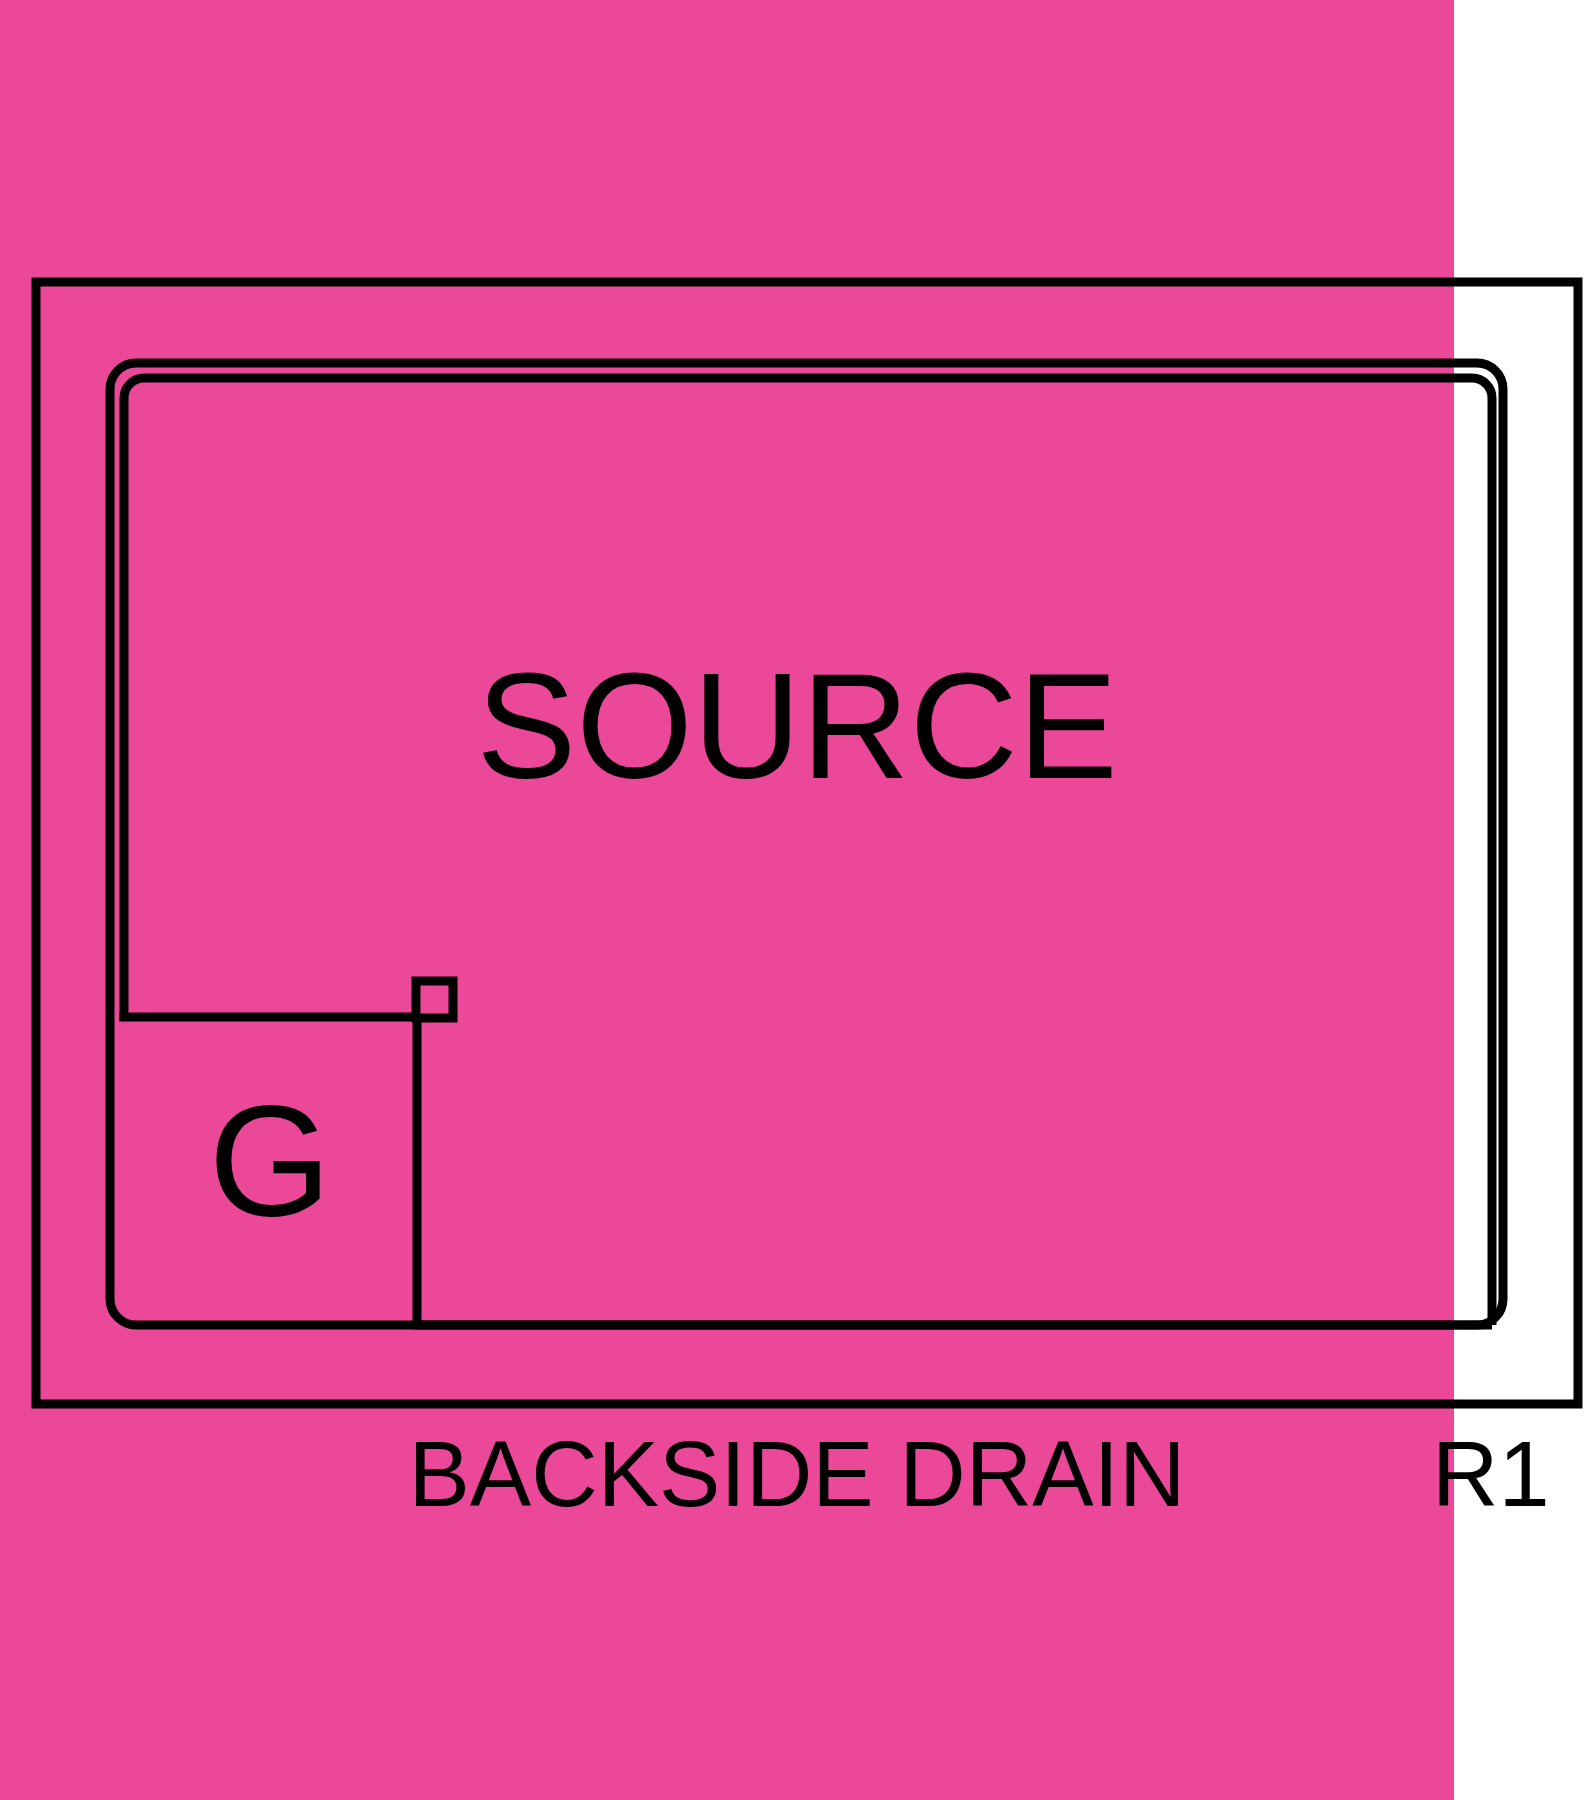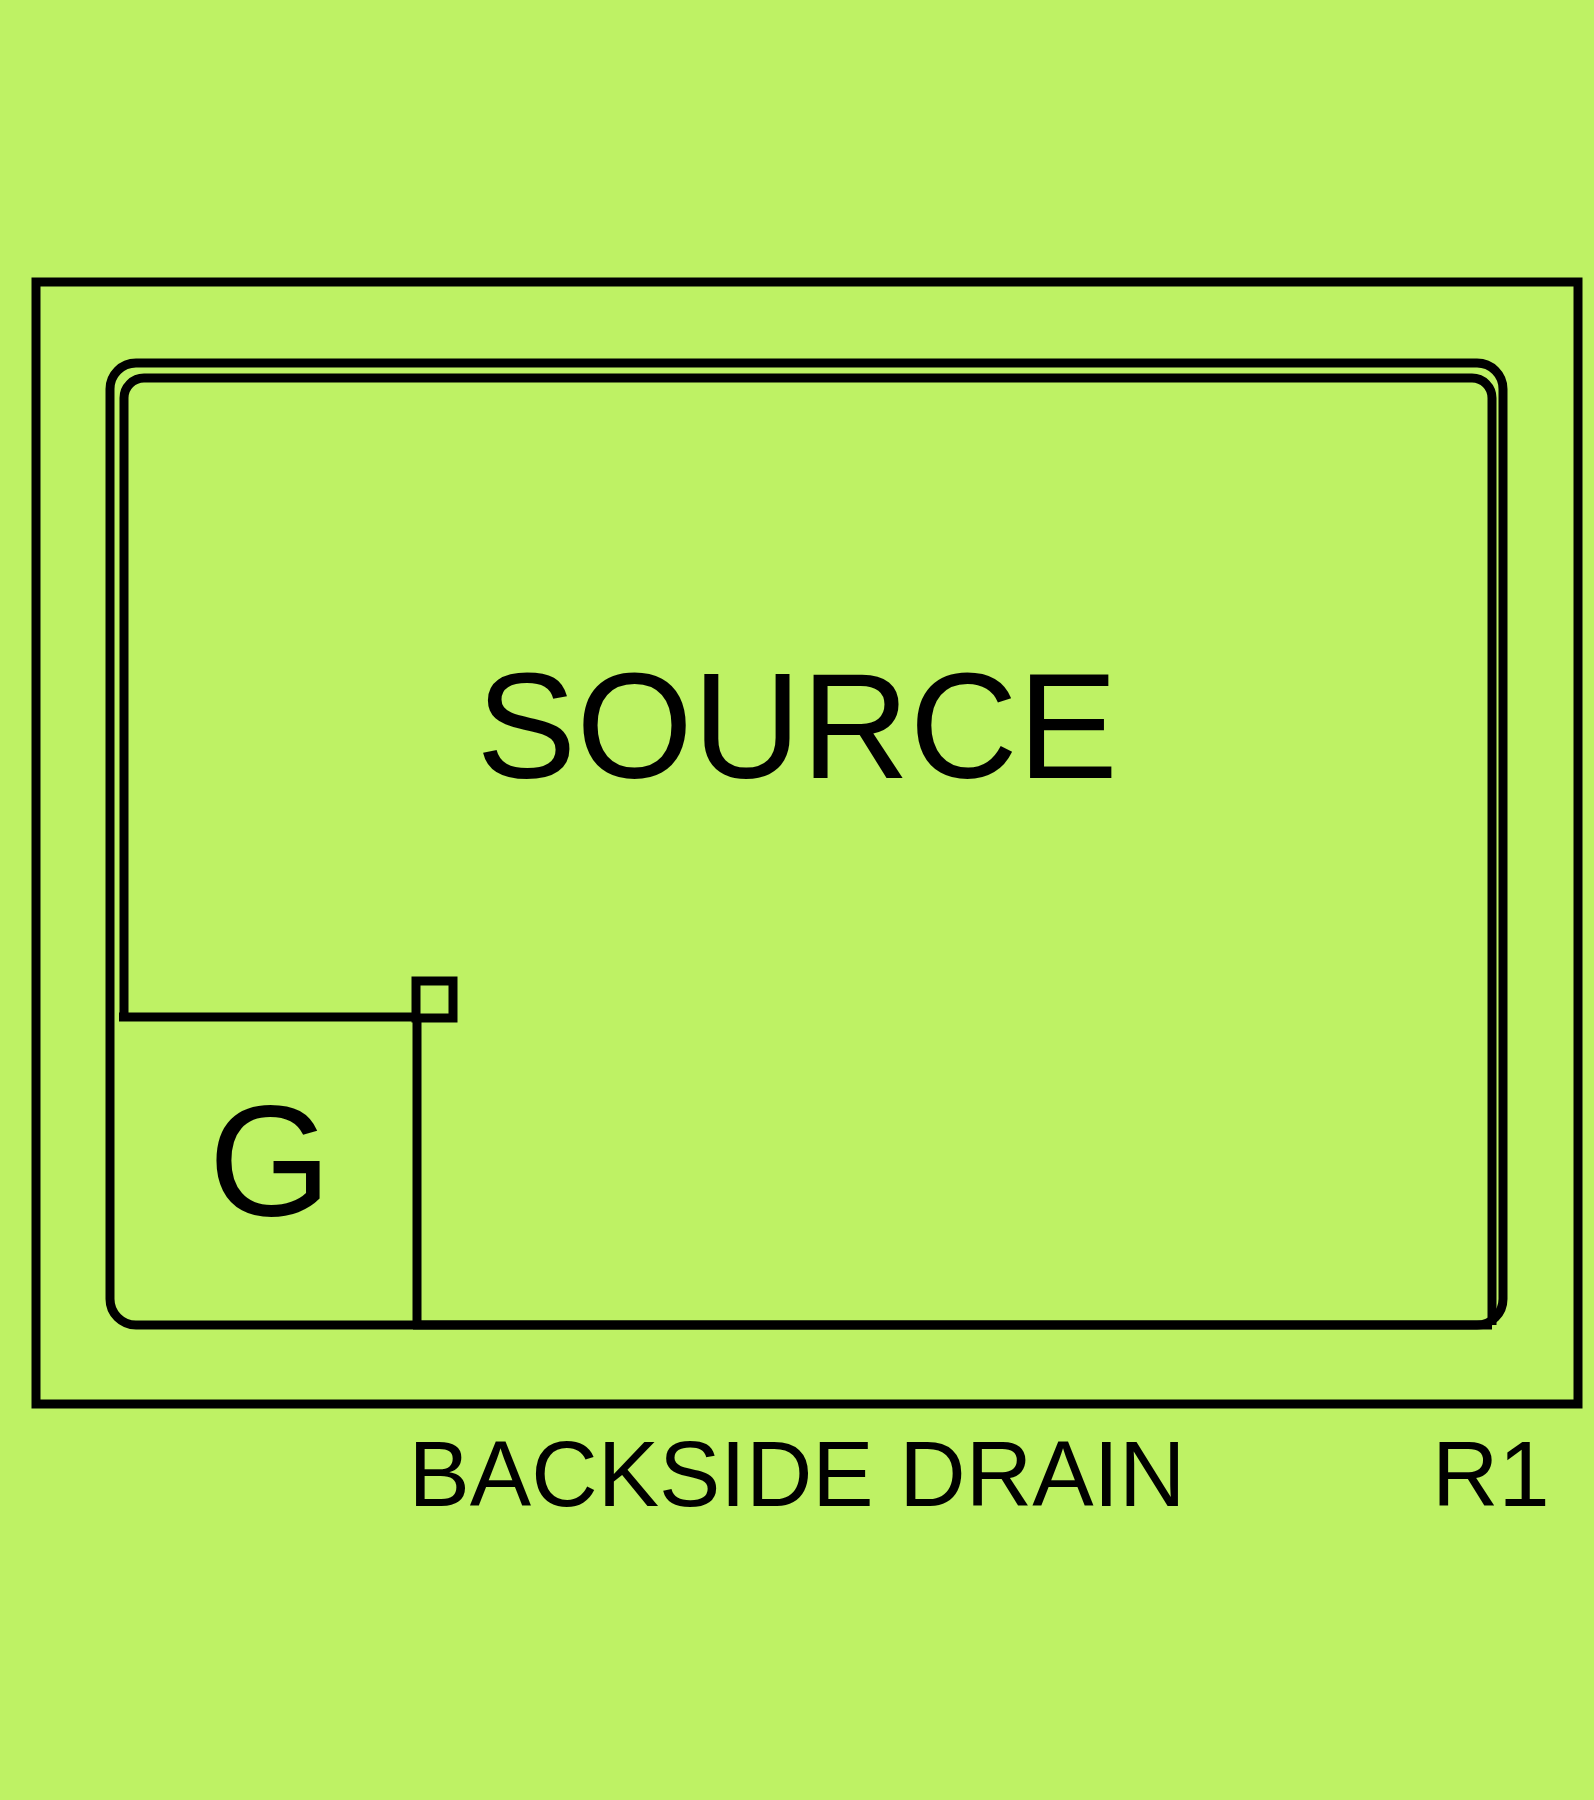--- a/index.html
+++ b/index.html
@@ -8,23 +8,23 @@
     background: #ffffff;
   }
   body {
     width: 1594px;
     height: 1800px;
     font-family: "Liberation Sans", sans-serif;
     overflow: hidden;
   }
   #stage {
     position: relative;
-    width: 1594px;
+    width: 1454px;
     height: 1800px;
-    background: #bef264;
+    background: #ec4899;
   }
   #diagram-svg {
     position: absolute;
     left: 0;
     top: 0;
     width: 1594px;
     height: 1800px;
     display: block;
   }
   .dim-label {

